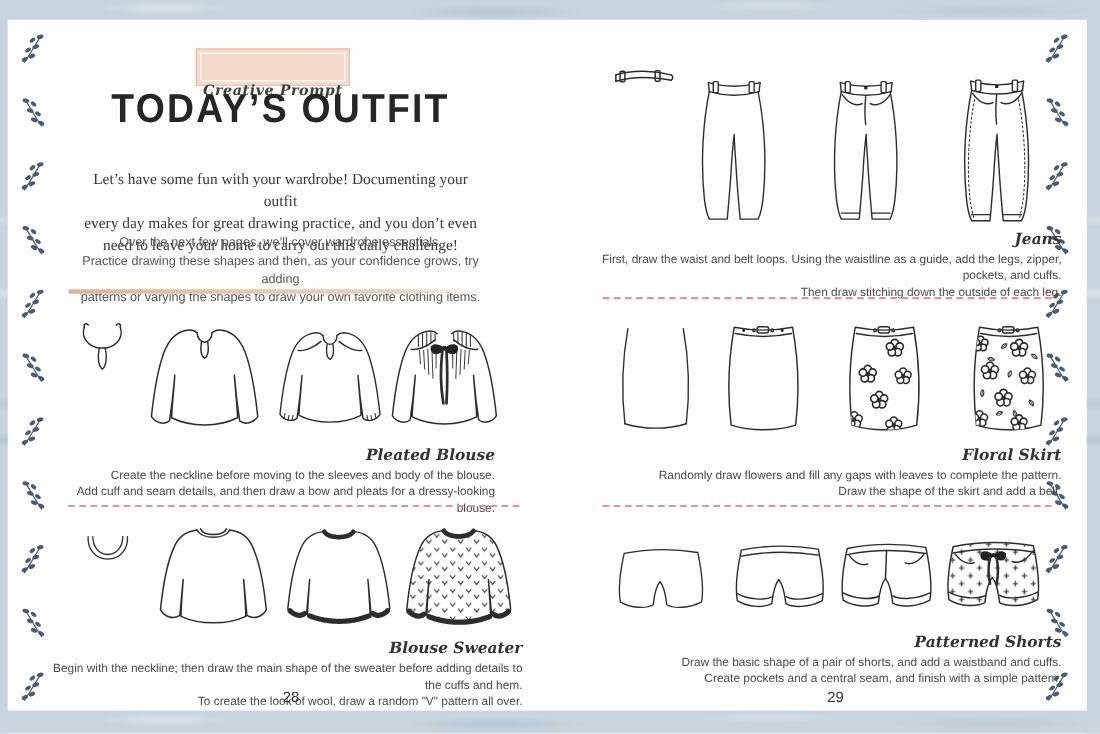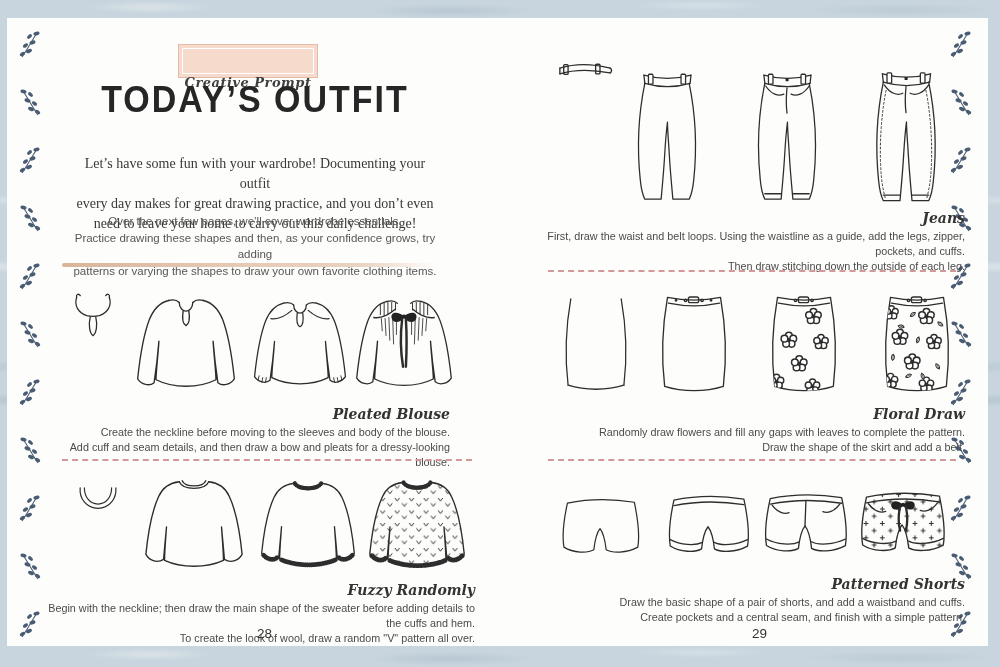--- a/index.html
+++ b/index.html
@@ -257,21 +257,21 @@
   <svg class="draw" style="left:364px;top:468px;width:106px;height:110px" viewBox="0 0 110 110">
     <path d="M40,13 C31,14 23,19 19,28 C12,43 8,67 6,87 C10,94 18,96 24,92 C25,81 26,69 27,59 C26,73 25,85 25,93 C42,101 68,101 85,93 C85,85 84,73 83,59 C84,69 85,81 86,92 C92,96 100,94 104,87 C102,67 98,43 91,28 C87,19 79,14 70,13" style="fill:url(#vpat)"></path>
     <path d="M40,13 C44,22 66,22 70,13" style="fill:#fff"></path>
     <path d="M41,13 C45,20 65,20 69,13" style="stroke-width:4.5;stroke-dasharray:0.8 1.7"></path>
     <path d="M27,94 C44,101 67,101 84,94" style="stroke-width:5;stroke-dasharray:0.8 1.7"></path>
     <path d="M8,89 C13,94 19,95 23,91" style="stroke-width:5;stroke-dasharray:0.8 1.7"></path>
     <path d="M102,89 C97,94 91,95 87,91" style="stroke-width:5;stroke-dasharray:0.8 1.7"></path>
   </svg>
 
   <div class="caption" style="left:45px;top:582px;width:430px">
-    <div class="caption-title">Fuzzy Randomly</div>
+    <div class="caption-title">Blouse Sweater</div>
     <div class="caption-line">Begin with the neckline; then draw the main shape of the sweater before adding details to the cuffs and hem.</div>
     <div class="caption-line">To create the look of wool, draw a random "V" pattern all over.</div>
   </div>
 
   <div class="pagenum" style="left:232px;top:626px">28</div>
 
   <svg class="draw" style="left:556px;top:60px;width:58px;height:20px" viewBox="0 0 60 20">
     <path d="M4,8 C20,3 40,4 56,8"></path>
       <path d="M4,14 C20,9 40,10 56,13"></path>
     <path d="M4,8 L4,14"></path>
@@ -384,21 +384,21 @@
       <use href="#leafshape" transform="translate(15,70) rotate(100)"></use>
       <use href="#leafshape" transform="translate(40,58) rotate(-70)"></use>
       <use href="#leafshape" transform="translate(62,36) rotate(40)"></use>
       <use href="#leafshape" transform="translate(28,94) rotate(-20)"></use>
       <use href="#leafshape" transform="translate(45,90) rotate(75)"></use>
       <use href="#leafshape" transform="translate(20,40) rotate(15)"></use>
     </g>
   </svg>
 
   <div class="caption" style="left:545px;top:406px;width:420px">
-    <div class="caption-title">Floral Draw</div>
+    <div class="caption-title">Floral Skirt</div>
     <div class="caption-line">Randomly draw flowers and fill any gaps with leaves to complete the pattern.</div>
     <div class="caption-line">Draw the shape of the skirt and add a belt.</div>
   </div>
 
   <div class="divider" style="left:548px;top:459px;width:408px"></div>
 
   <svg class="draw" style="left:556px;top:490px;width:88px;height:72px" viewBox="0 0 100 80">
     <path d="M13,14 C38,9 64,9 89,13 C93,32 95,52 93,64 C80,71 64,71 57,67 C56,58 54,48 50,43 C46,48 44,58 43,67 C36,71 20,71 9,64 C7,52 9,32 13,14 Z"></path>
   </svg>
   <svg class="draw" style="left:662px;top:486px;width:92px;height:76px" viewBox="0 0 100 80">

